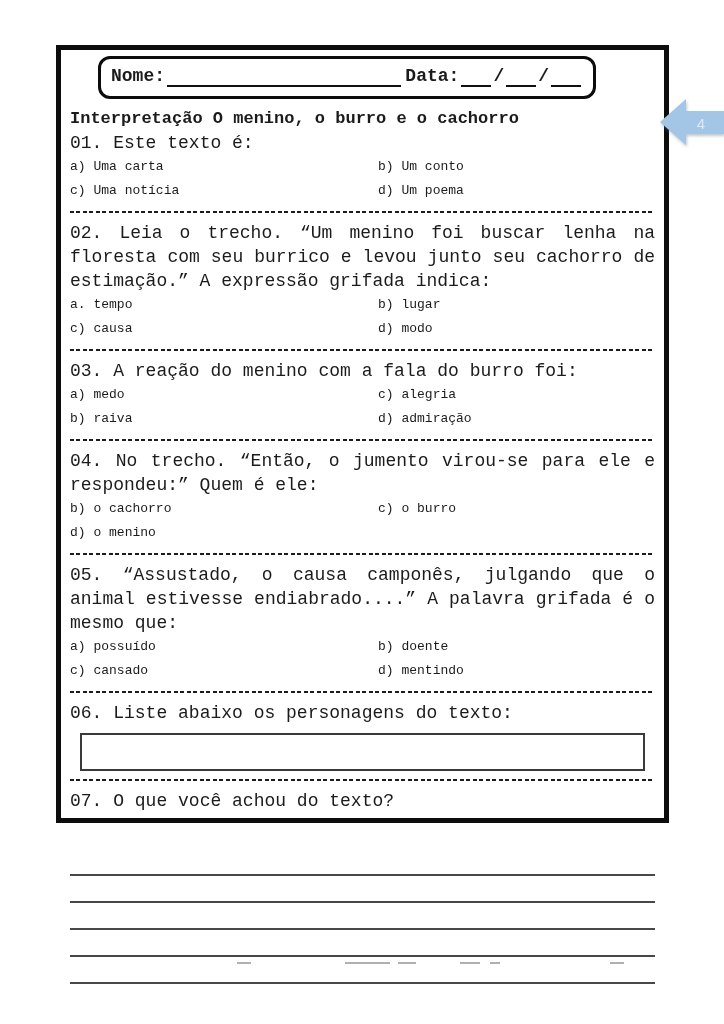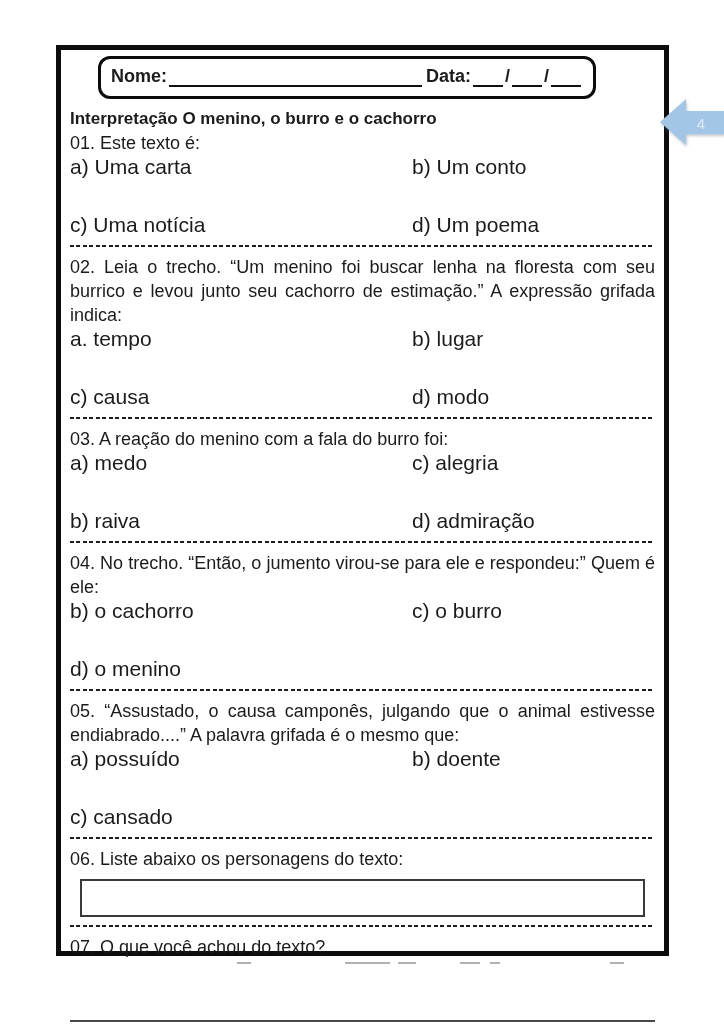--- a/index.html
+++ b/index.html
@@ -2,22 +2,22 @@
 <html><head>
 <meta charset="utf-8">
 <style>
   html,body{margin:0;padding:0;}
   body{
     width:724px;height:1024px;background:#ffffff;position:relative;
     font-family:"Liberation Sans","DejaVu Sans",sans-serif;
     color:#1b1b1b;overflow:hidden;
   }
   .page-border{
-    position:absolute;left:56px;top:45px;width:613px;height:911px;
-    border:5px solid #0d0d0d;box-sizing:border-box;background:#fff;
+    position:absolute;left:56px;top:45px;width:613px;height:778px;
+    border:5px solid #0d0d0d;box-sizing:border-box;background:#fff;font-family:Liberation Mono, monospace;
   }
   .content{padding:6px 9px 0 9px;}
 
   
   .name-box{
     margin-left:28px;width:498px;box-sizing:border-box;
     border:3px solid #0c0c0c;border-radius:12px;
     padding:5px 10px 8px 10px;
     display:flex;align-items:flex-end;
     font-weight:bold;font-size:18px;line-height:24px;white-space:nowrap;
@@ -26,21 +26,21 @@
   .date-line{width:30px;border-bottom:2px solid #111;height:20px;margin:0 2px 1px 2px;}
   .slash{font-weight:bold;}
 
   .title{
     font-weight:bold;font-size:17px;line-height:24px;
     margin-top:8px;
   }
 
   .q{font-size:18px;line-height:24px;}
   .q .prompt{text-align:justify;}
-  .opts{display:grid;grid-template-columns:308px 1fr;font-size:21px;line-height:24px;gap:34px;}
+  .opts{display:grid;grid-template-columns:308px 1fr;font-size:13px;line-height:24px;}
 
   .sep{
     height:2px;margin:8px 0;
     background:repeating-linear-gradient(90deg,#1c1c1c 0 4px,transparent 4px 6.5px);
   }
 
   .answer-box{
     margin:8px 10px 0 10px;height:38px;box-sizing:border-box;
     border:2px solid #3a3a3a;background:#fff;
   }
@@ -123,20 +123,21 @@
     </div>
 
     <div class="sep"></div>
 
     <div class="q">
       <div class="prompt"><span>05.</span> <span>“Assustado, o causa camponês, julgando que o animal estivesse endiabrado....” A palavra grifada é o mesmo que:</span></div>
       <div class="opts">
         <div><span>a)</span> <span>possuído</span></div>
         <div><span>b)</span> <span>doente</span></div>
         <div><span>c)</span> <span>cansado</span></div>
+        <div><span>d)</span> <span>mentindo</span></div>
       </div>
     </div>
 
     <div class="sep"></div>
 
     <div class="q">
       <div class="prompt"><span>06.</span> <span>Liste abaixo os personagens do texto:</span></div>
       <div class="answer-box"></div>
     </div>
 

